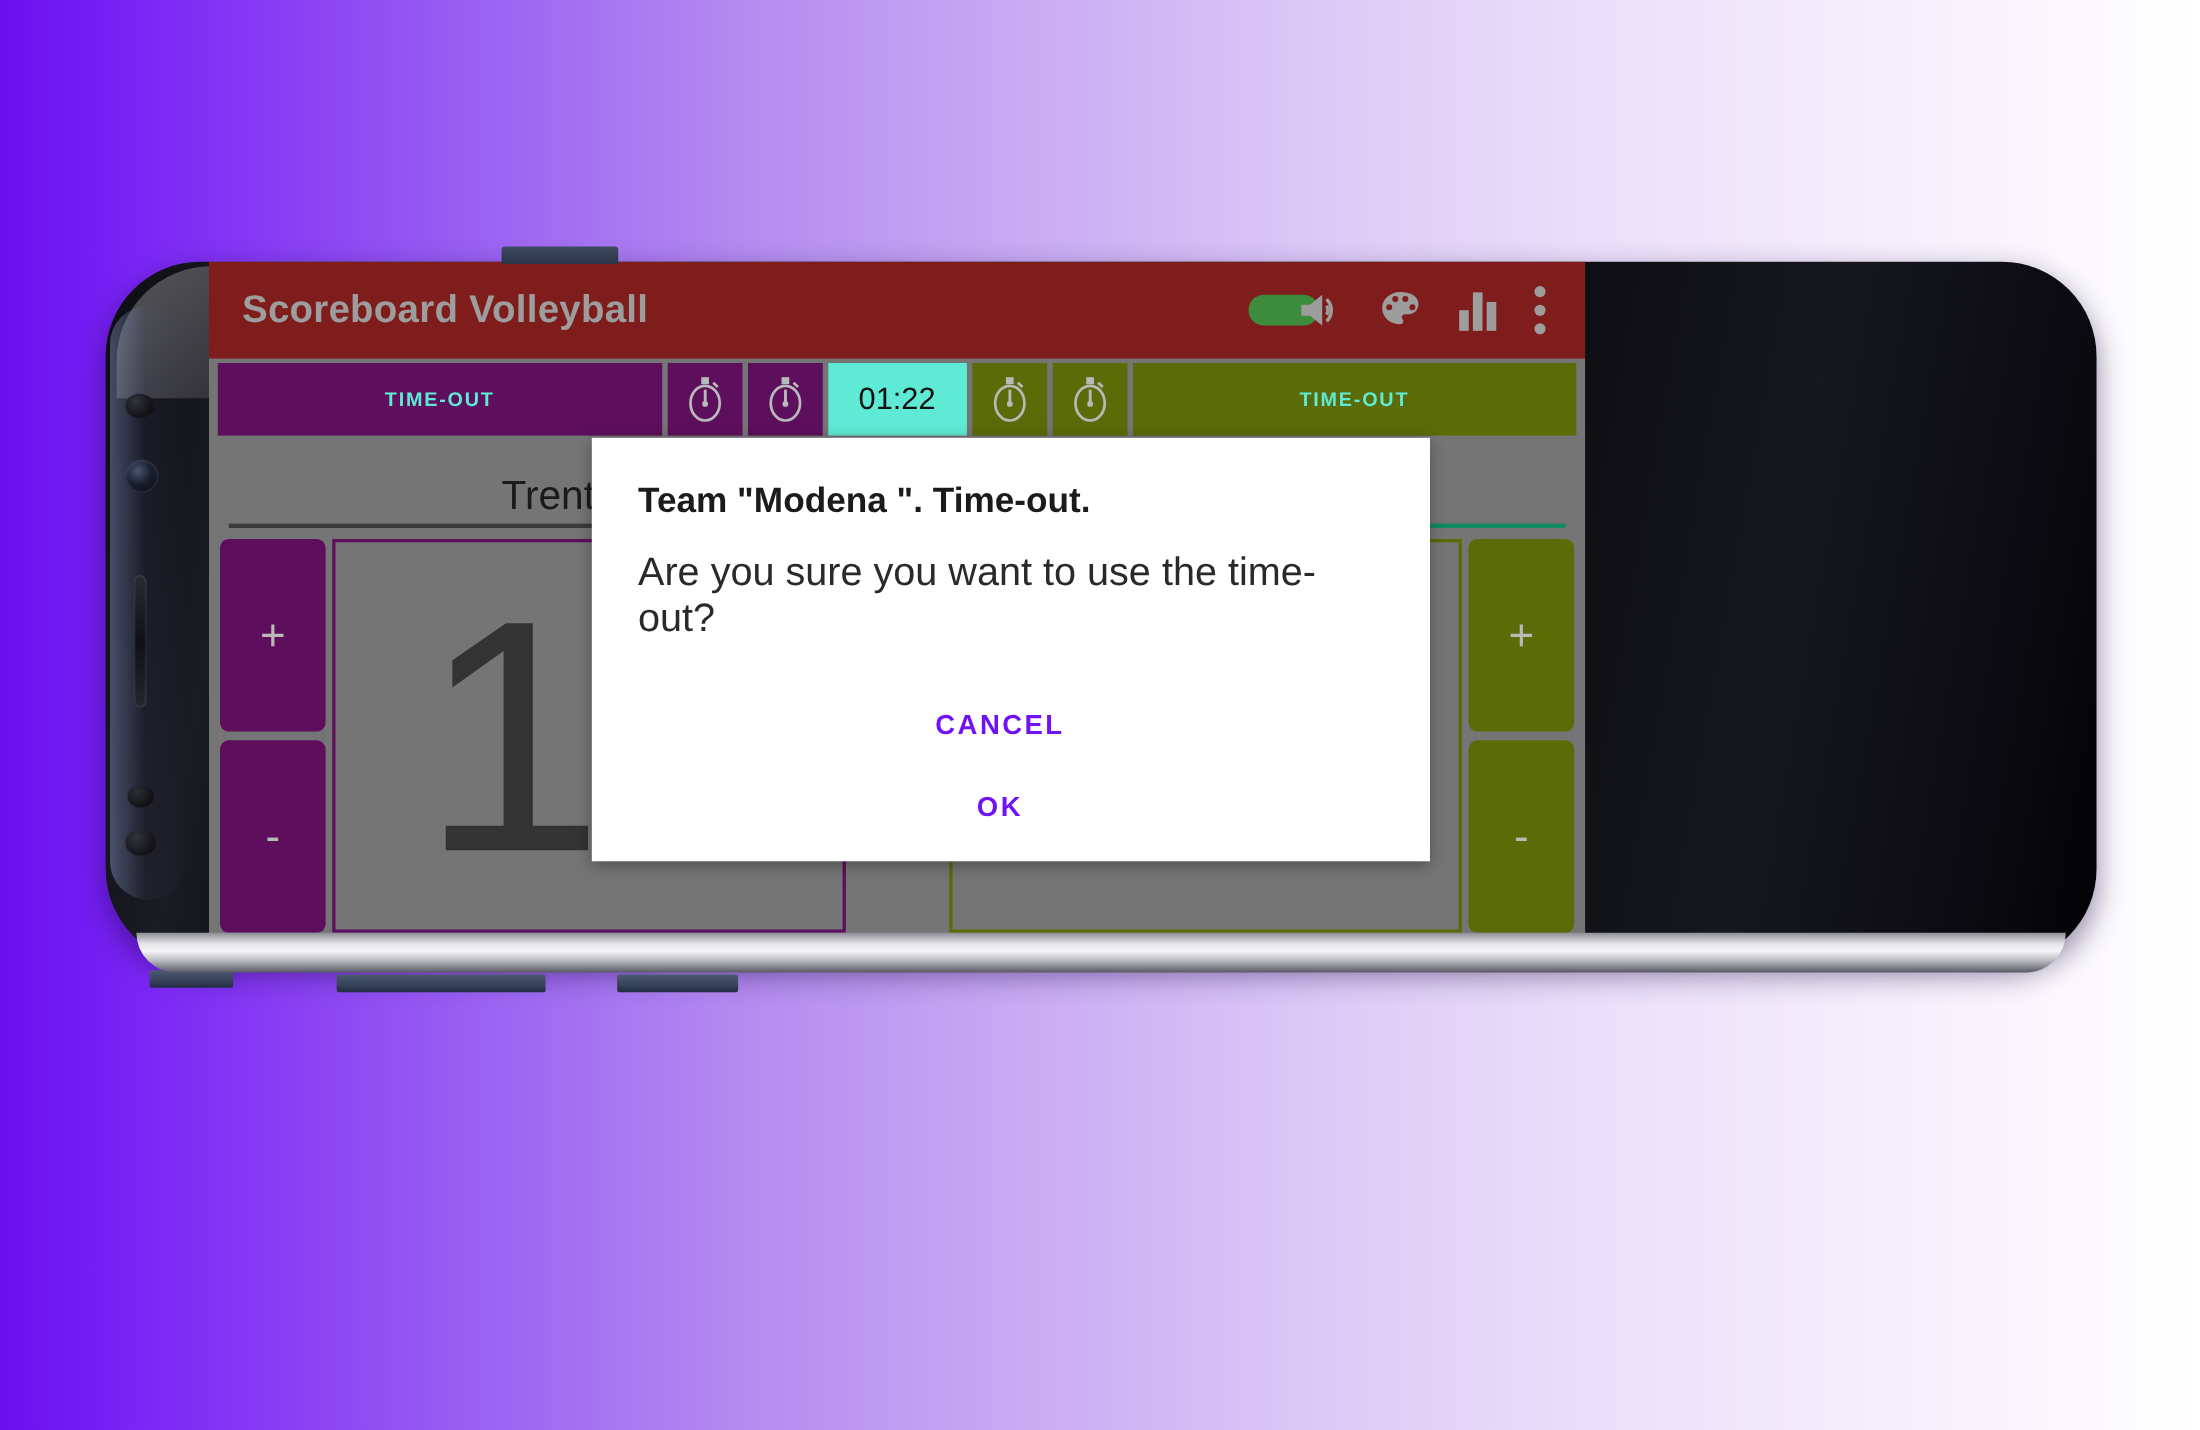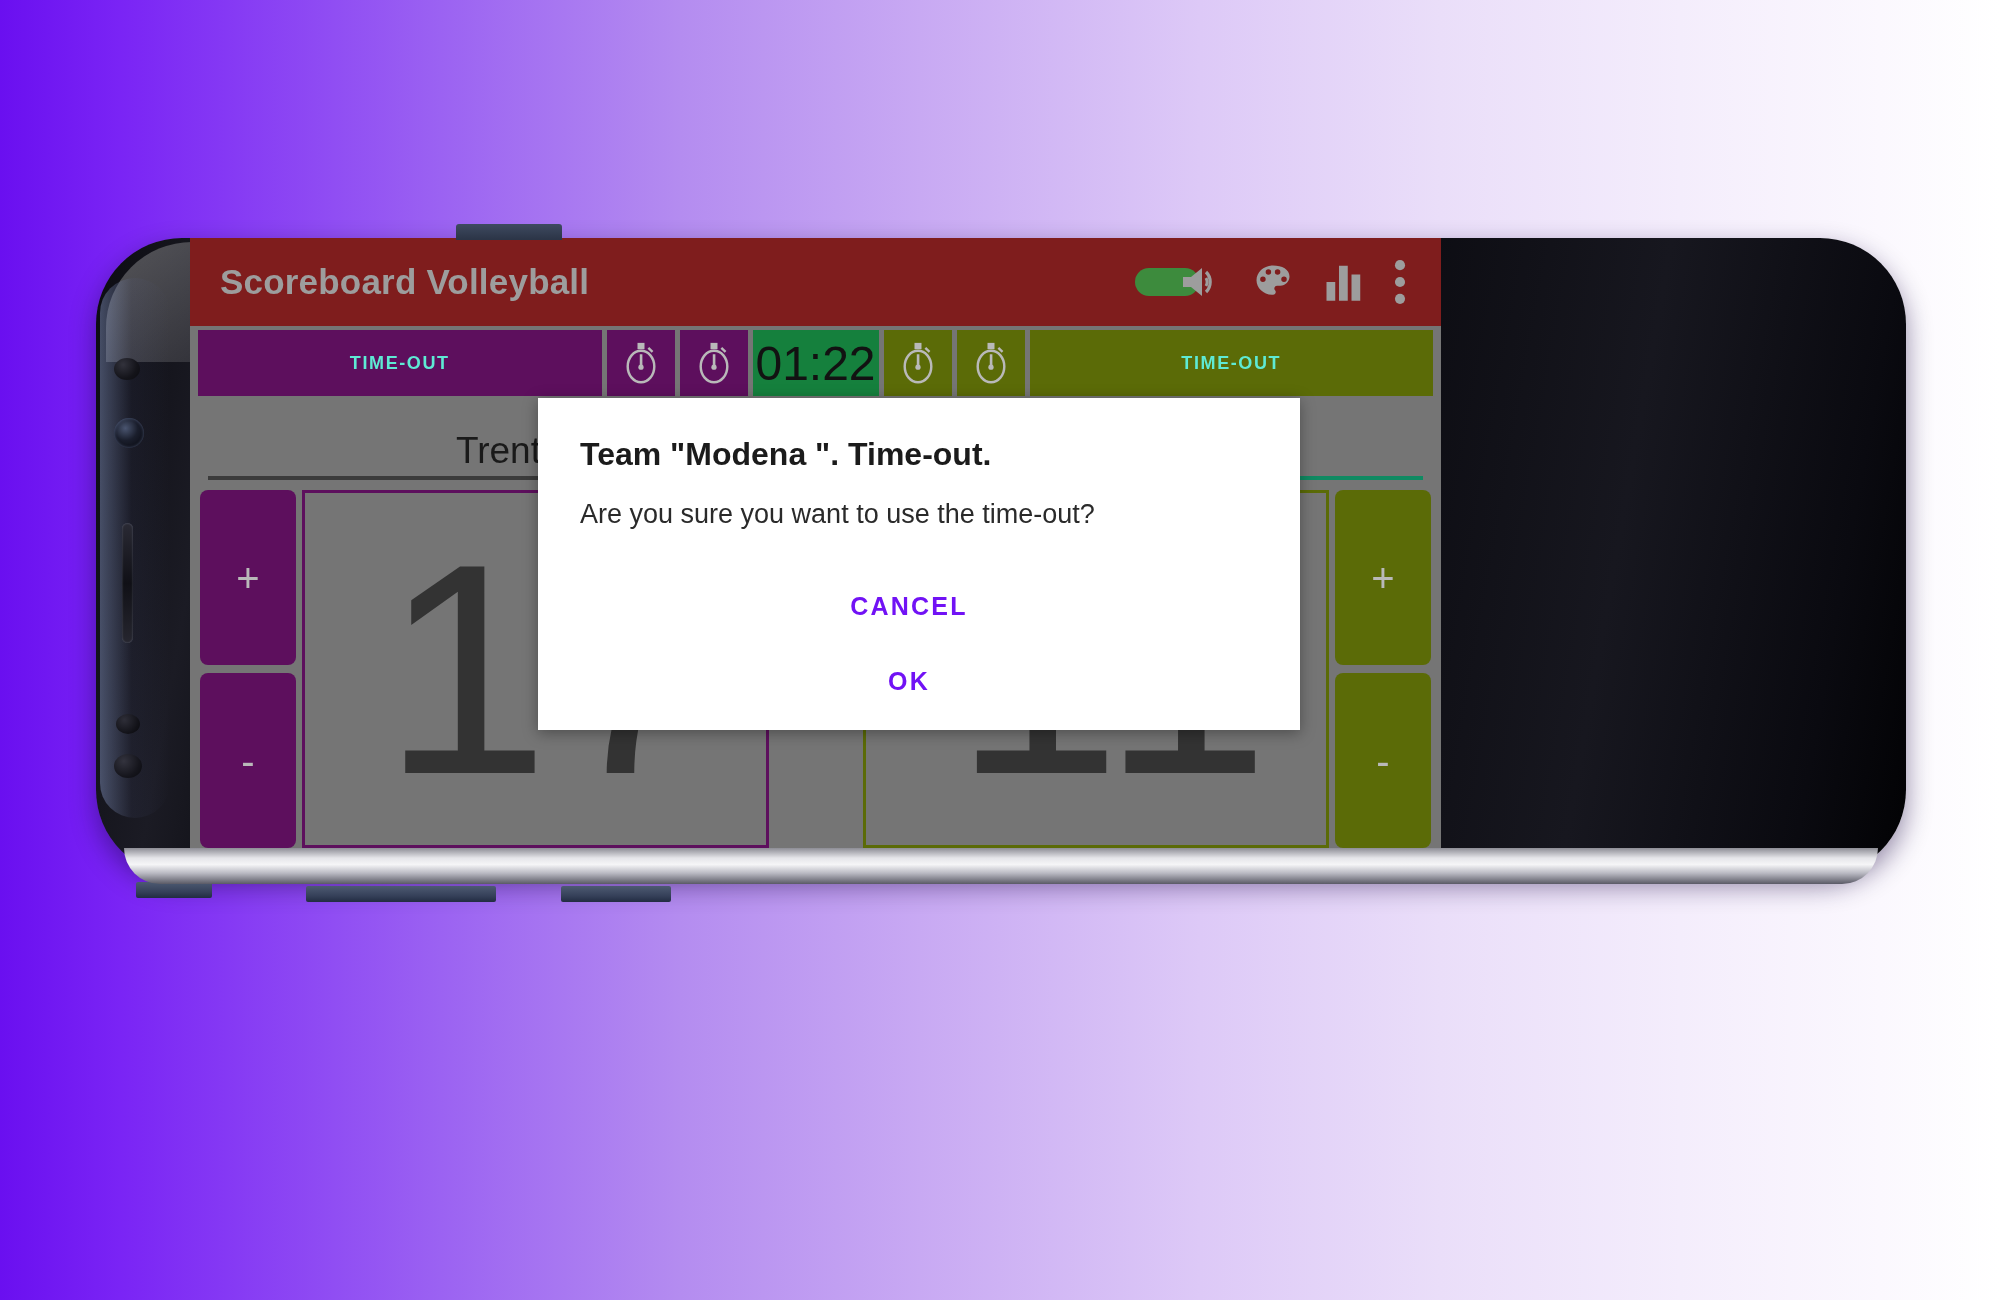--- a/index.html
+++ b/index.html
@@ -205,23 +205,23 @@
     justify-content: center;
   }
   .chip-purple { background: #5d0f5d; }
   .chip-olive  { background: #5b6b07; }
   #clock {
     width: 126px;
     display: flex;
     align-items: center;
     justify-content: center;
     color: #121212;
-    font-size: 48px;
+    font-size: 28px;
     font-weight: 400;
-    background: #15803d;
+    background: #5eead4;
     letter-spacing: 0px;
   }
 
   
   #team-row {
     display: flex;
     height: 86px;
     background: #757575;
     padding: 0 12px;
     box-sizing: border-box;
@@ -324,21 +324,21 @@
     box-sizing: border-box;
   }
   #dialog-title {
     color: #1b1b1b;
     font-size: 32px;
     font-weight: bold;
     margin: 8px 0 0 6px;
   }
   #dialog-message {
     color: #2a2a2a;
-    font-size: 27px;
+    font-size: 36px;
     margin: 26px 0 0 6px;
   }
   #dialog-actions {
     display: flex;
     justify-content: flex-end;
     align-items: center;
     gap: 34px;
     margin-top: 56px;
     padding-bottom: 18px;
     padding-right: 20px;

